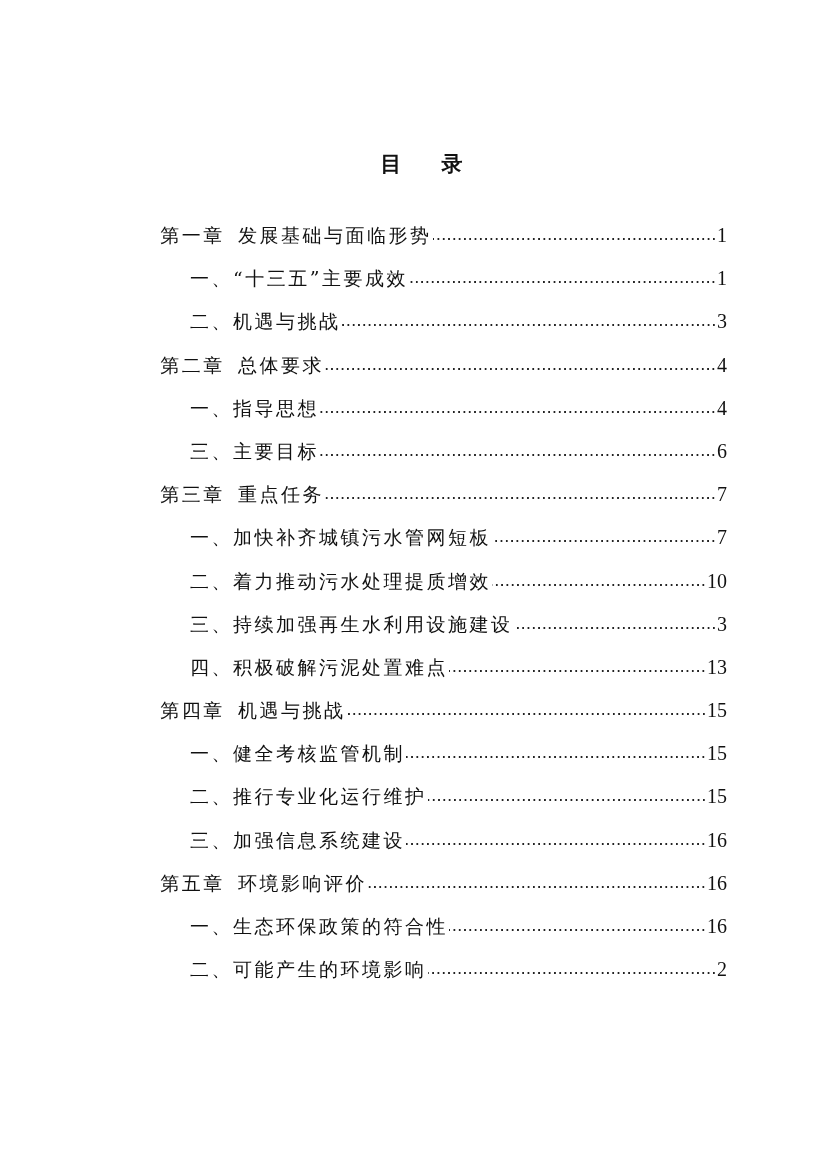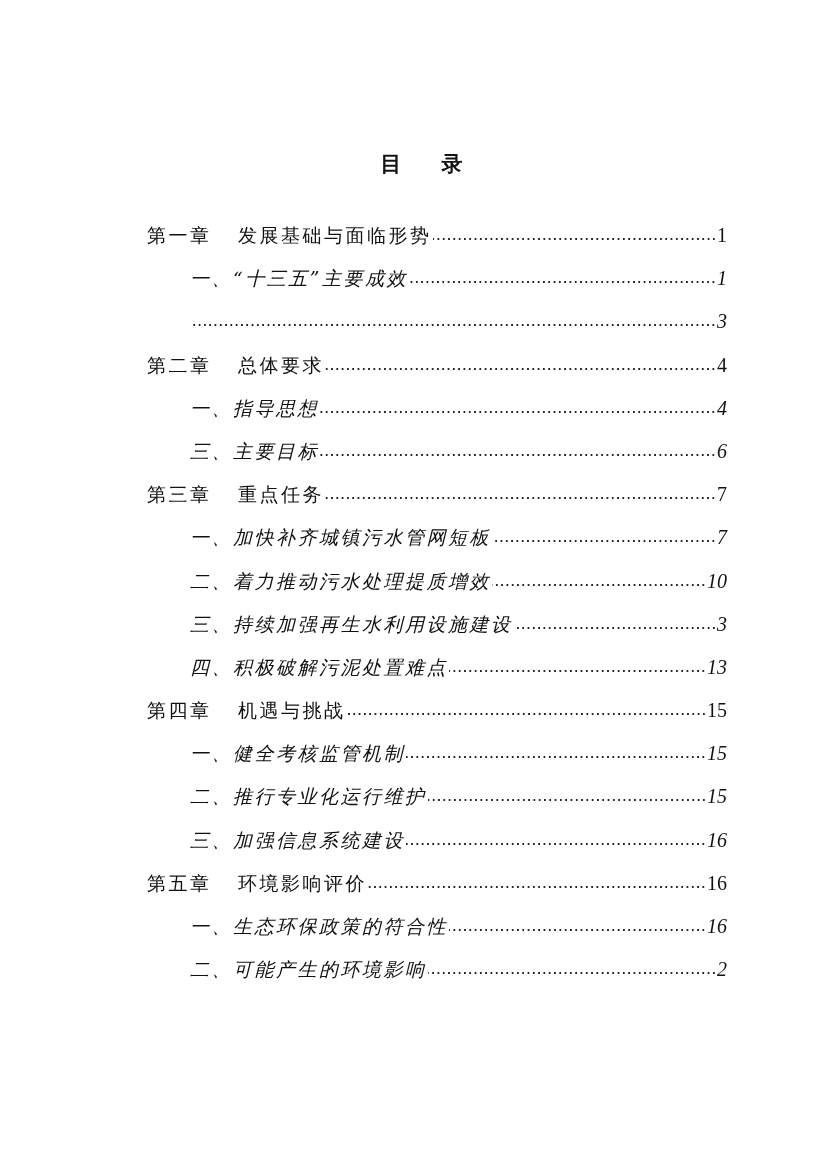--- a/index.html
+++ b/index.html
@@ -39,25 +39,25 @@
     .toc-row {
       display: flex;
       align-items: baseline;
       height: 43.2px;
       line-height: 38px;
       font-size: 19px;
       white-space: nowrap;
     }
     .toc-row.level-2 {
       padding-left: 43px;
-      font-style: italic;
     }
     .toc-row .label {
       flex: 0 0 auto;
       letter-spacing: 2.5px;
+      text-align: center;
     }
     .toc-row .chapter-num {
       display: inline-block;
       width: 91px;
     }
     .toc-row .leader {
       flex: 1 1 auto;
       overflow: hidden;
       position: relative;
       height: 20px;
@@ -97,20 +97,21 @@
     <span class="page-num">1</span>
   </div>
 
   <div class="toc-row level-2">
     <span class="label"><span>一、</span><span>“十三五”主要成效</span></span>
     <span class="leader"></span>
     <span class="page-num">1</span>
   </div>
 
   <div class="toc-row level-2">
+    <span class="label"><span>二、</span><span>机遇与挑战</span></span>
     <span class="leader"></span>
     <span class="page-num">3</span>
   </div>
 
   <div class="toc-row level-1">
     <span class="label"><span class="chapter-num">第二章</span><span>总体要求</span></span>
     <span class="leader"></span>
     <span class="page-num">4</span>
   </div>
 

